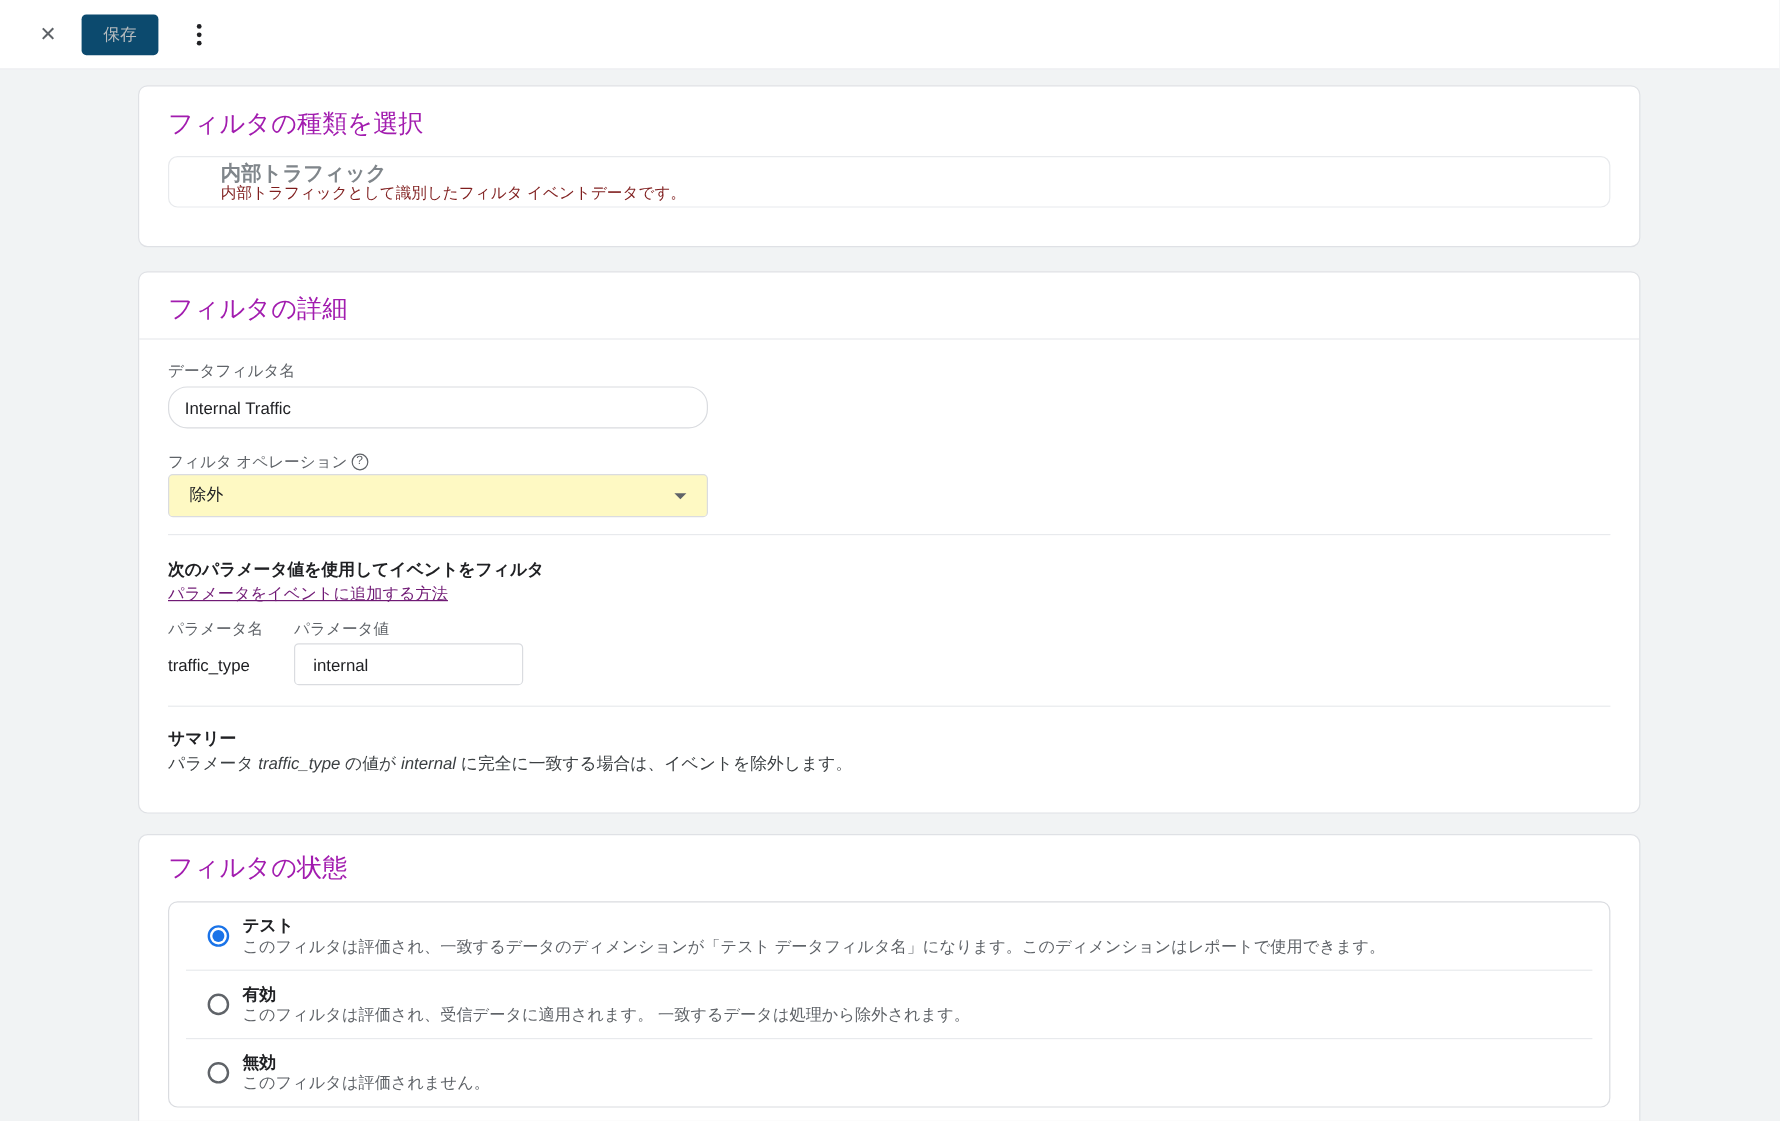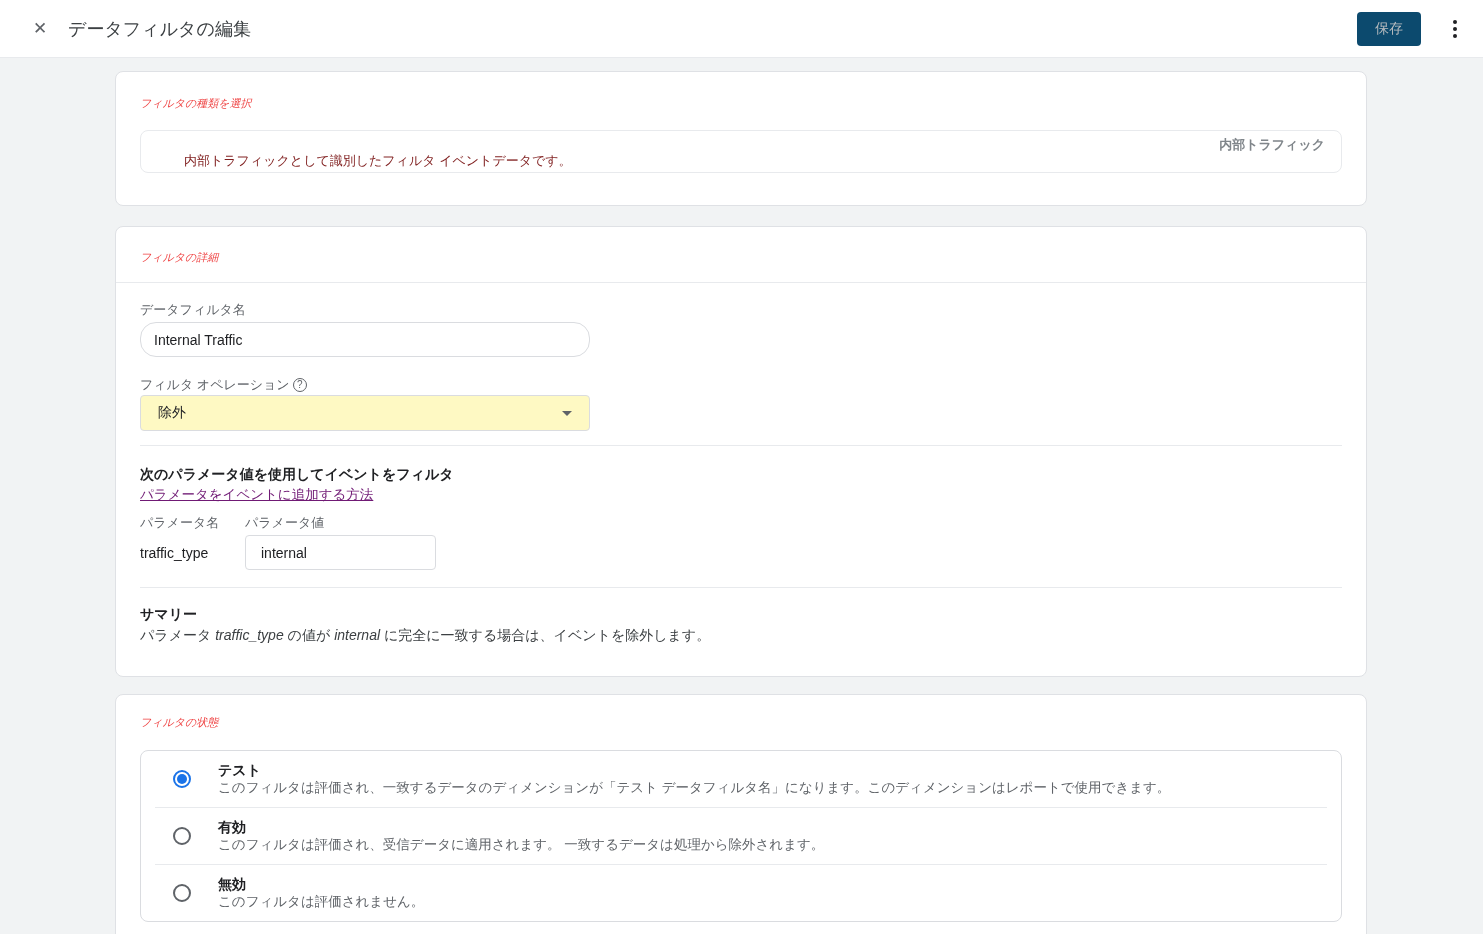--- a/index.html
+++ b/index.html
@@ -35,30 +35,30 @@
     gap: 3px; cursor: pointer;
   }
   .kebab i { width: 4px; height: 4px; border-radius: 50%; background: #202124; }
 
   
   main { padding: 13px 0 0 115px; }
   .card {
     width: 1252px; background: #ffffff;
     border: 1px solid #dfe1e5; border-radius: 8px;
   }
-  .card-heading { font-size: 11px; font-weight: 400; color: #ef4444; line-height: 17px; font-style: italic; }
+  .card-heading { font-size: 21px; font-weight: 400; color: #a21caf; line-height: 17px; }
 
   
   .card-type { padding: 23px 24px 32px; margin-bottom: 20px; }
   .type-box {
     margin-top: 18px; height: 43px; width: 1202px;
     border: 1px solid #e8eaed; border-radius: 8px;
     padding: 5px 16px 0 43px;
   }
-  .type-box .t-title { font-size: 13px; font-weight: 700; color: #80868b; line-height: 17px; text-align: right; }
+  .type-box .t-title { font-size: 17px; font-weight: 700; color: #80868b; line-height: 17px; }
   .type-box .t-desc  { font-size: 13px; color: #7f1d1d; line-height: 16px; }
 
   
   .card-details { margin-bottom: 17px; }
   .cd-header { padding: 22px 24px 16px; }
   .divider-full { border-top: 1px solid #e8eaed; }
   .cd-body { padding: 17px 24px 33px; }
   .field-label { font-size: 13px; color: #5f6368; line-height: 14px; display: inline-flex; align-items: center; }
   .text-input {
     display: block; margin-top: 4px; width: 450px; height: 35px;
@@ -101,42 +101,41 @@
   }
   .divider-inset2 { border-top: 1px solid #e8eaed; margin-top: 17px; }
   .summary-heading { margin-top: 19px; font-size: 14px; font-weight: 700; color: #202124; line-height: 15px; }
   .summary-text { margin-top: 5px; font-size: 14px; color: #3c4043; line-height: 16px; }
   .summary-text .it { font-style: italic; }
 
   
   .card-state { padding: 19px 24px 19px; }
   .radio-box { margin-top: 19px; border: 1px solid #dadce0; border-radius: 8px; width: 1202px; }
   .radio-row {
-    display: flex; align-items: center; gap: 27px;
+    display: flex; align-items: center; gap: 11px;
     padding: 11px 24px 11px 32px; cursor: pointer;
   }
   .radio {
     flex: 0 0 18px; width: 18px; height: 18px; border-radius: 50%;
     border: 2px solid #5f6368; position: relative;
   }
   .radio.selected { border-color: #1a73e8; }
   .radio.selected::after {
     content: ""; position: absolute; inset: 2px;
     background: #1a73e8; border-radius: 50%;
   }
   .radio-texts .r-label { font-size: 14px; font-weight: 700; color: #202124; line-height: 16px; }
   .radio-texts .r-desc  { font-size: 13.5px; color: #5f6368; line-height: 16px; margin-top: 2px; }
   .row-divider { border-top: 1px solid #e8eaed; margin: 0 14px; }
 </style>
 </head>
 <body>
 
 <header class="topbar">
   <button class="close-btn">✕</button>
-  <h1 class="topbar-title">データフィルタの編集</h1>
   <button class="save-btn" disabled="">保存</button>
   <button class="kebab">
       <i></i>
       <i></i>
       <i></i>
     </button>
 </header>
 
 <main>
 

